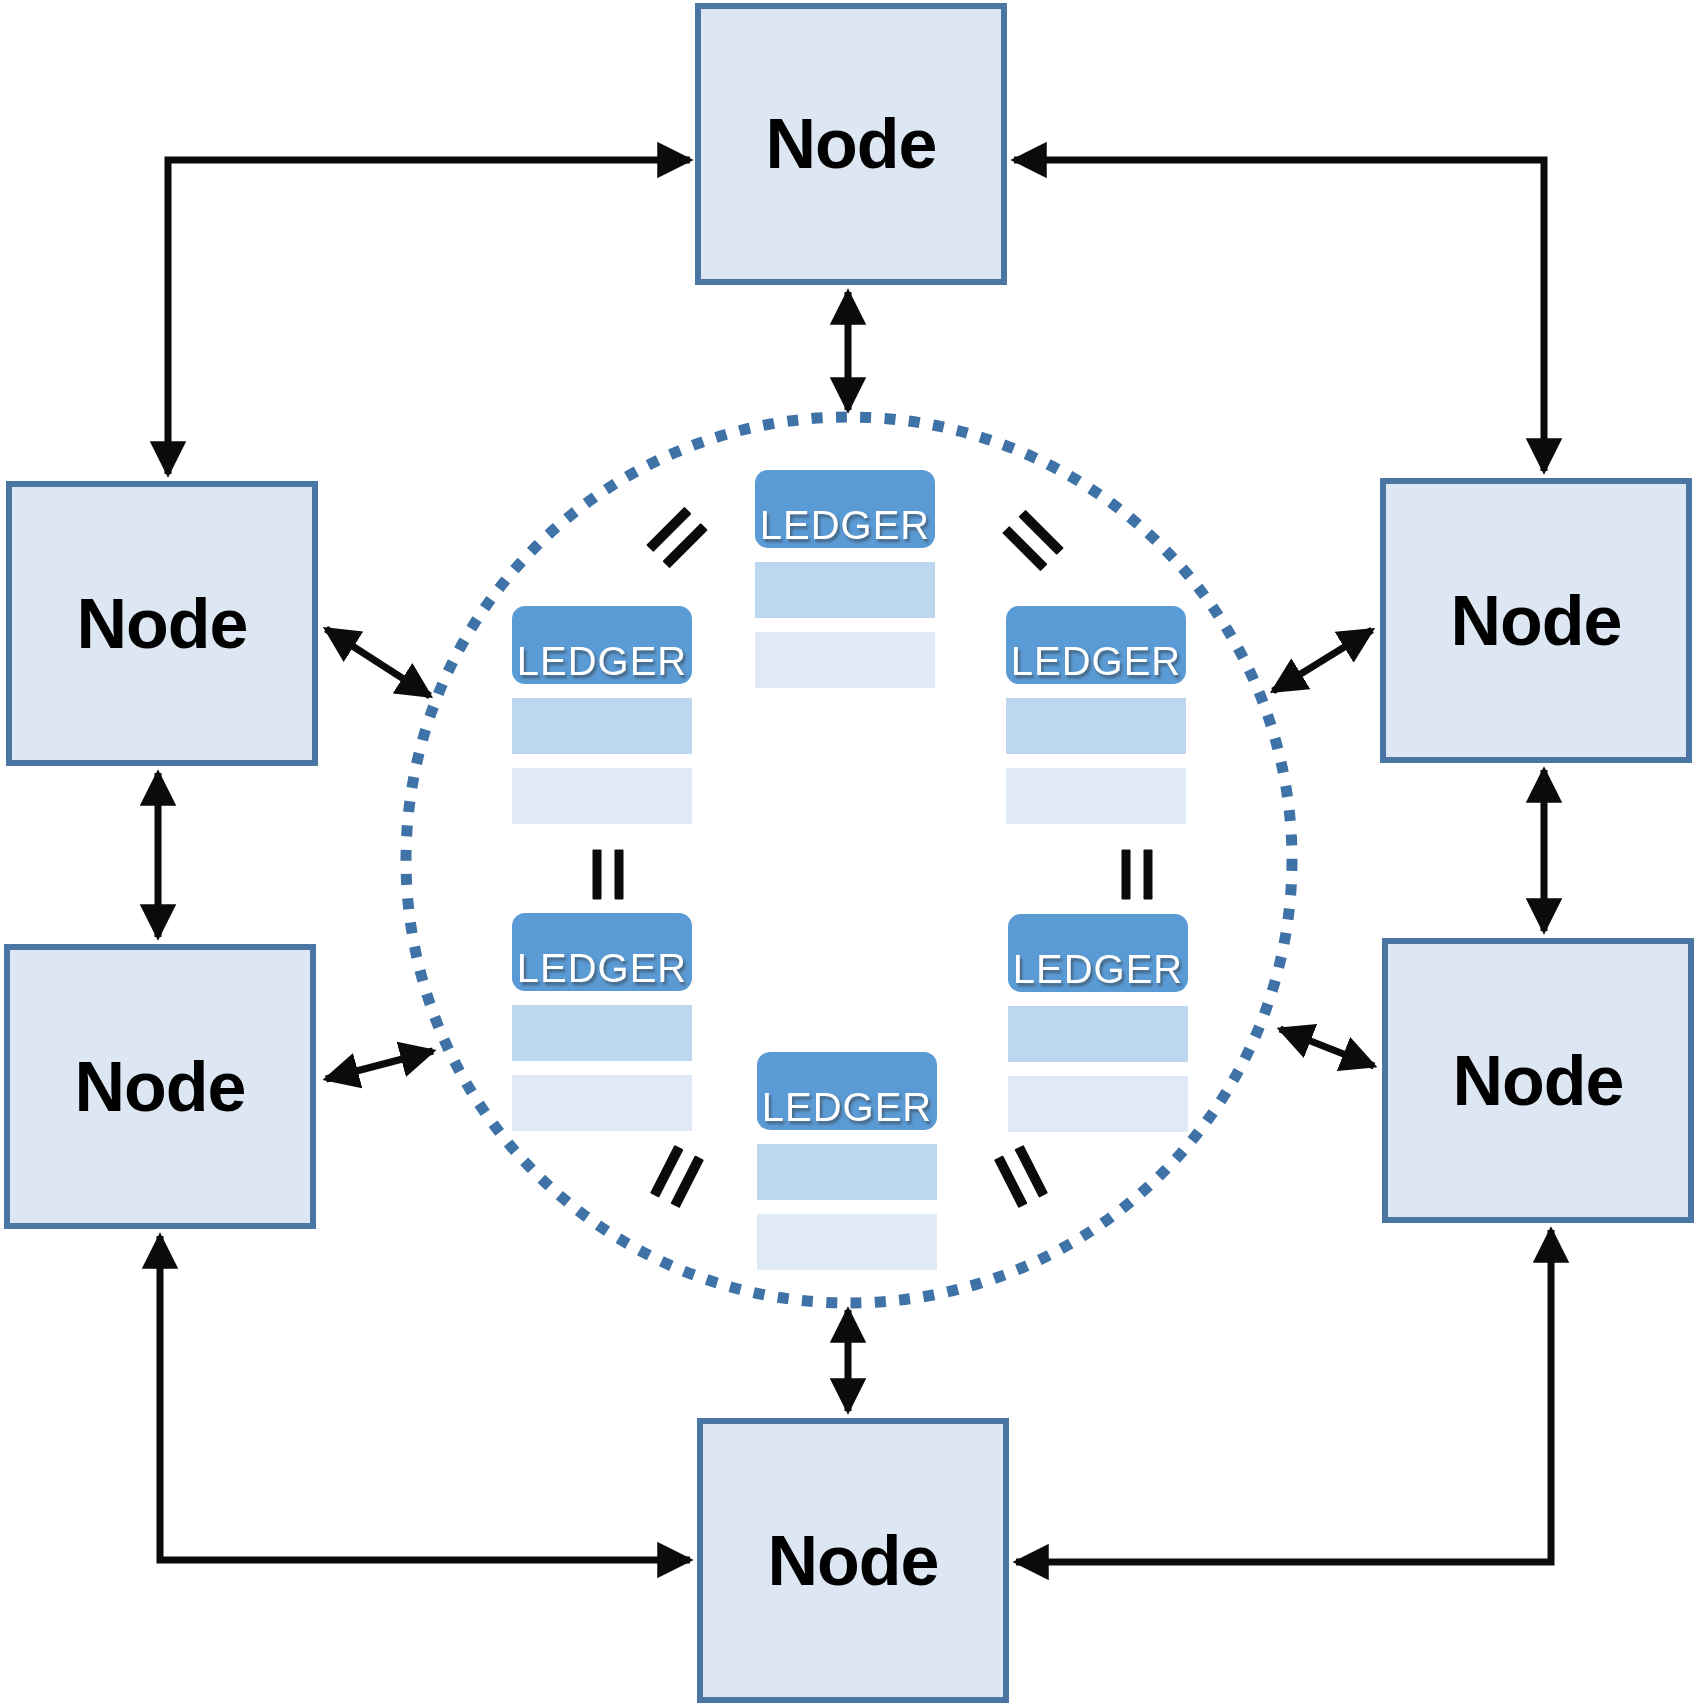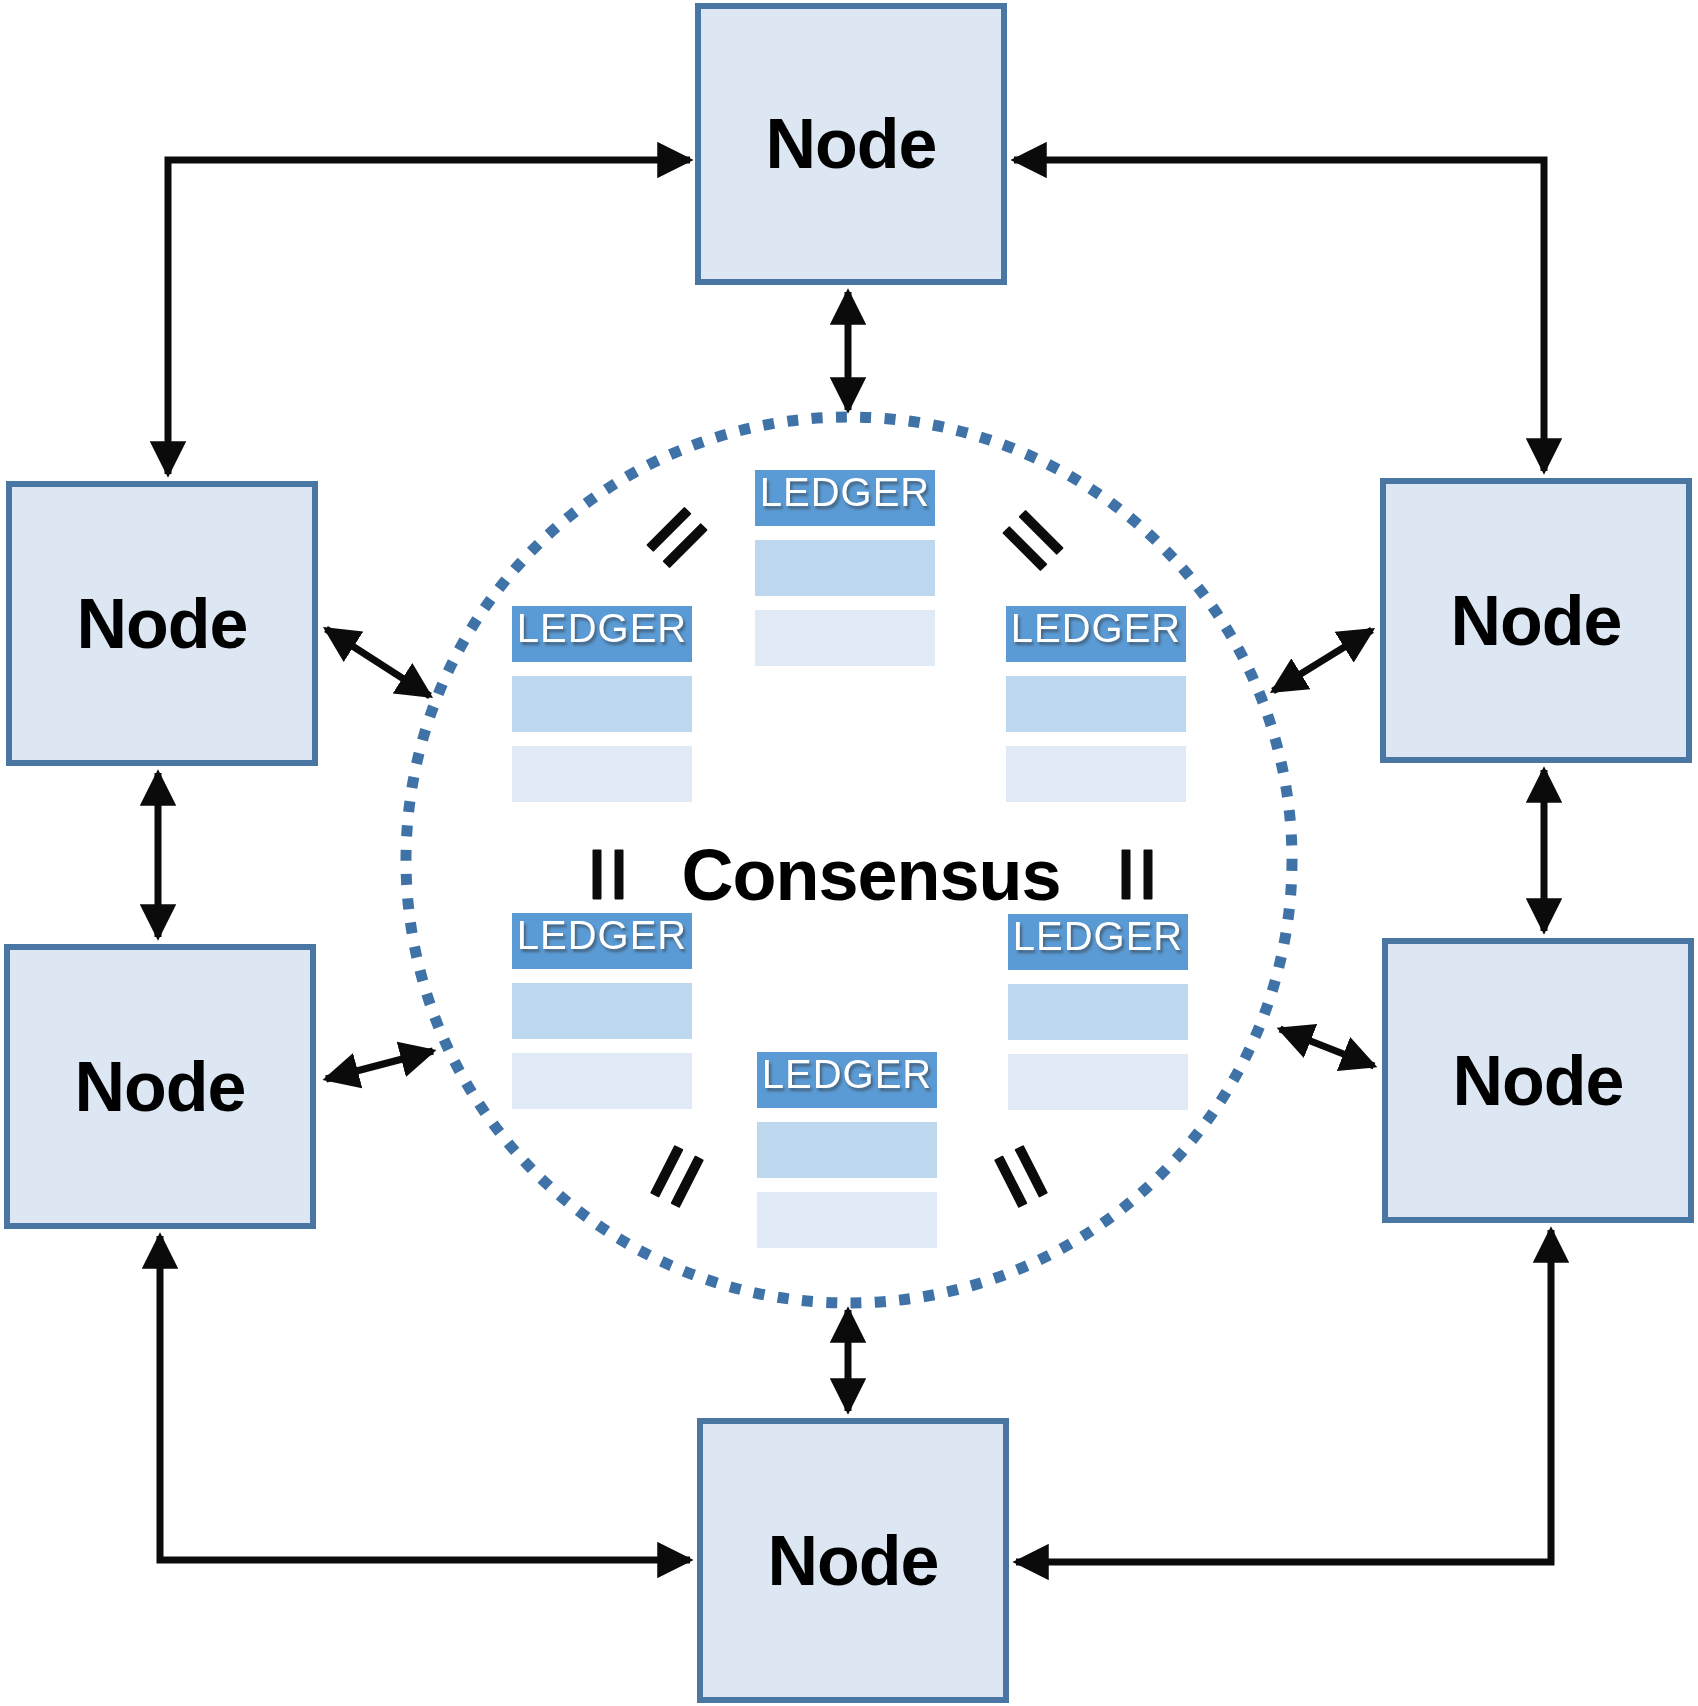--- a/index.html
+++ b/index.html
@@ -14,24 +14,24 @@
   #ah path{fill:var(--arrow,#0b0b0b);}
 
   
   .node{position:absolute;width:312px;height:285px;box-sizing:border-box;
         background:var(--node-fill,#dce7f3);border:6px solid var(--node-border,#4a76a3);
         display:flex;align-items:center;justify-content:center;}
   .node span{font-weight:bold;font-size:70px;color:#000;letter-spacing:-1px;}
 
   
   .ledger{position:absolute;width:180px;}
-  .ledger .hdr{height:56px;background:var(--ledger-header,#5b9bd5);color:#fff;
-        display:flex;align-items:flex-start;justify-content:center;
+  .ledger .hdr{height:78px;background:var(--ledger-header,#5b9bd5);color:#fff;
+        display:flex;align-items:flex-end;justify-content:center;
         font-size:40px;letter-spacing:1px;margin-bottom:14px;
-        text-shadow:2px 3px 3px rgba(50,50,50,.55);}
+        text-shadow:2px 3px 3px rgba(50,50,50,.55);border-radius:13px;}
   .ledger .r1{height:56px;background:var(--ledger-row1,#bdd7ee);margin-bottom:14px;}
   .ledger .r2{height:56px;background:var(--ledger-row2,#dfeaf6);}
 
   
   .eq{position:absolute;width:54px;}
   .eq i{display:block;height:10px;background:var(--arrow,#0b0b0b);margin-bottom:13px;border-radius:1px;}
   .eq i:last-child{margin-bottom:0;}
   .veq{position:absolute;width:50px;}
   .veq i{display:block;height:9px;background:var(--arrow,#0b0b0b);margin-bottom:13px;border-radius:1px;}
   .veq i:last-child{margin-bottom:0;}
@@ -150,15 +150,14 @@
     </div>
   <div class="veq" style="left:583px;top:859px;transform:rotate(90deg);">
       <i></i>
       <i></i>
     </div>
   <div class="veq" style="left:1112px;top:859px;transform:rotate(90deg);">
       <i></i>
       <i></i>
     </div>
 
-  <div class="consensus">Consensus</div>
 
 </div>
 
 </body></html>

